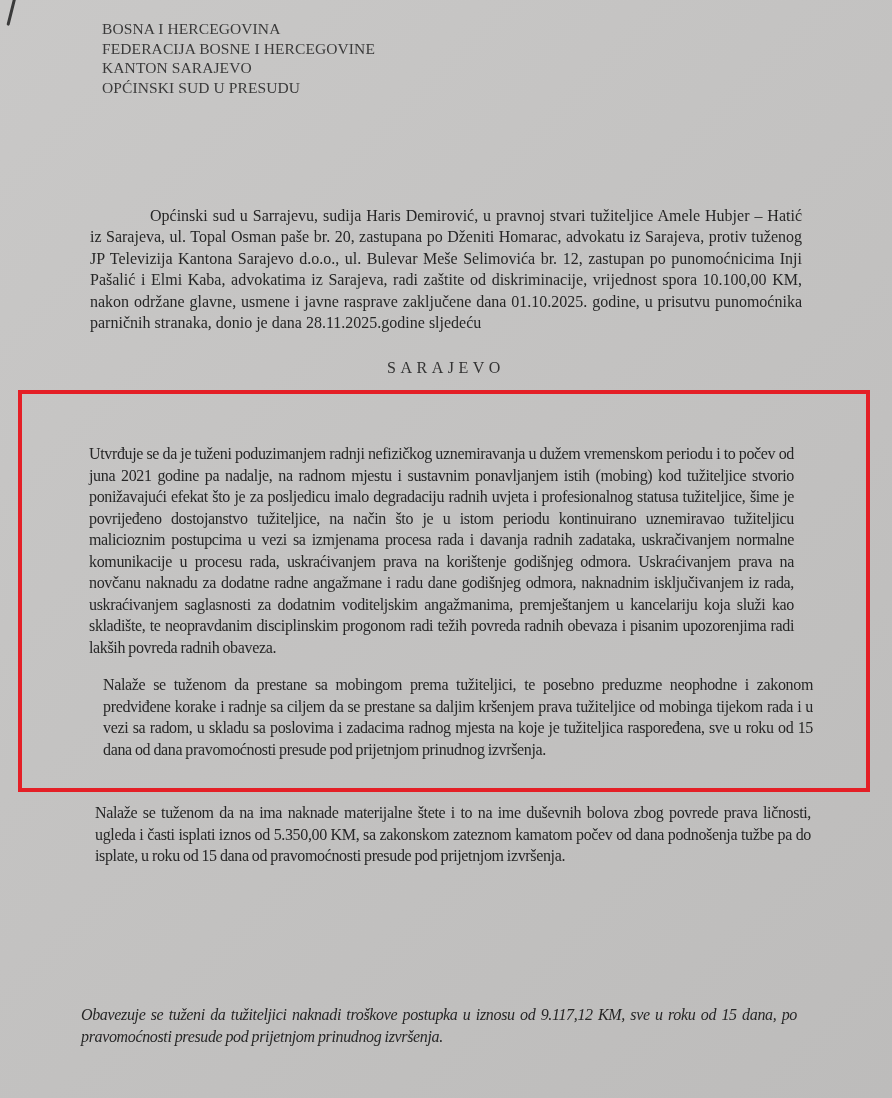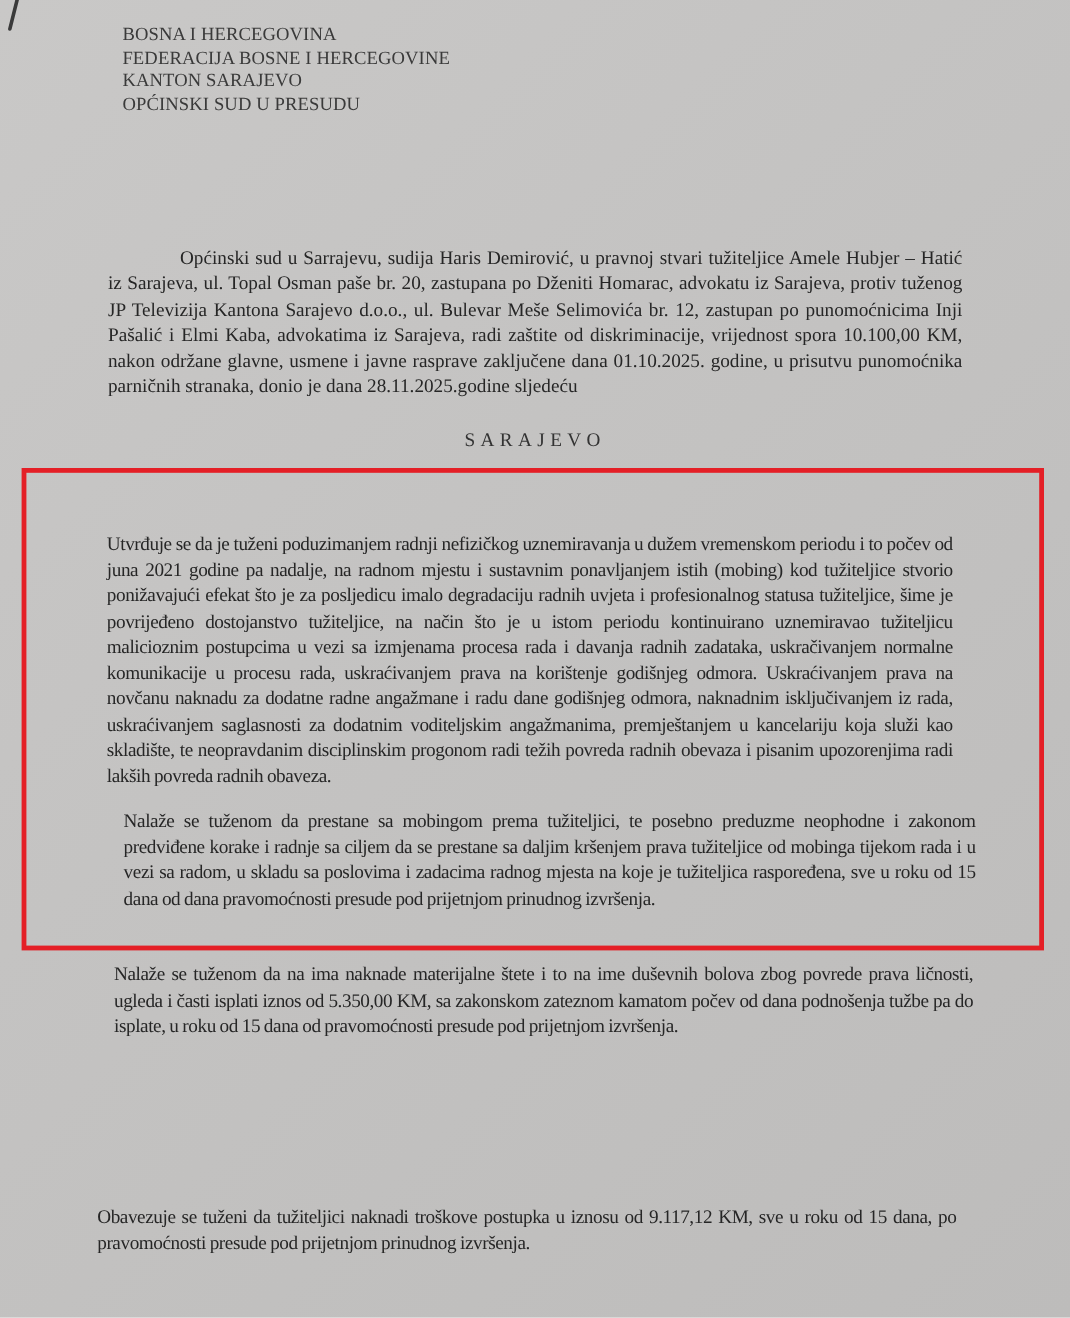--- a/index.html
+++ b/index.html
@@ -75,21 +75,21 @@
     position: absolute;
     font-size: 16px;
     line-height: 21.5px;
     text-align: justify;
     text-align-last: left;
   }
   .p1 { left: 89px; top: 402px; width: 705px; margin-top: 41px; }
   .p2 { left: 103px; top: 674px; width: 710px; }
   .p3 { left: 95px; top: 802px; width: 716px; }
   .p4 { left: 81px; top: 911px; width: 716px; }
-  .p5 { left: 81px; top: 1004px; width: 716px; }
+  .p5 { left: 81px; top: 1004px; width: 716px; font-style: italic; }
   .condensed {
     letter-spacing: -0.35px;
     word-spacing: -0.5px;
   }
 </style>
 </head>
 <body>
 
 <div class="page">
 

